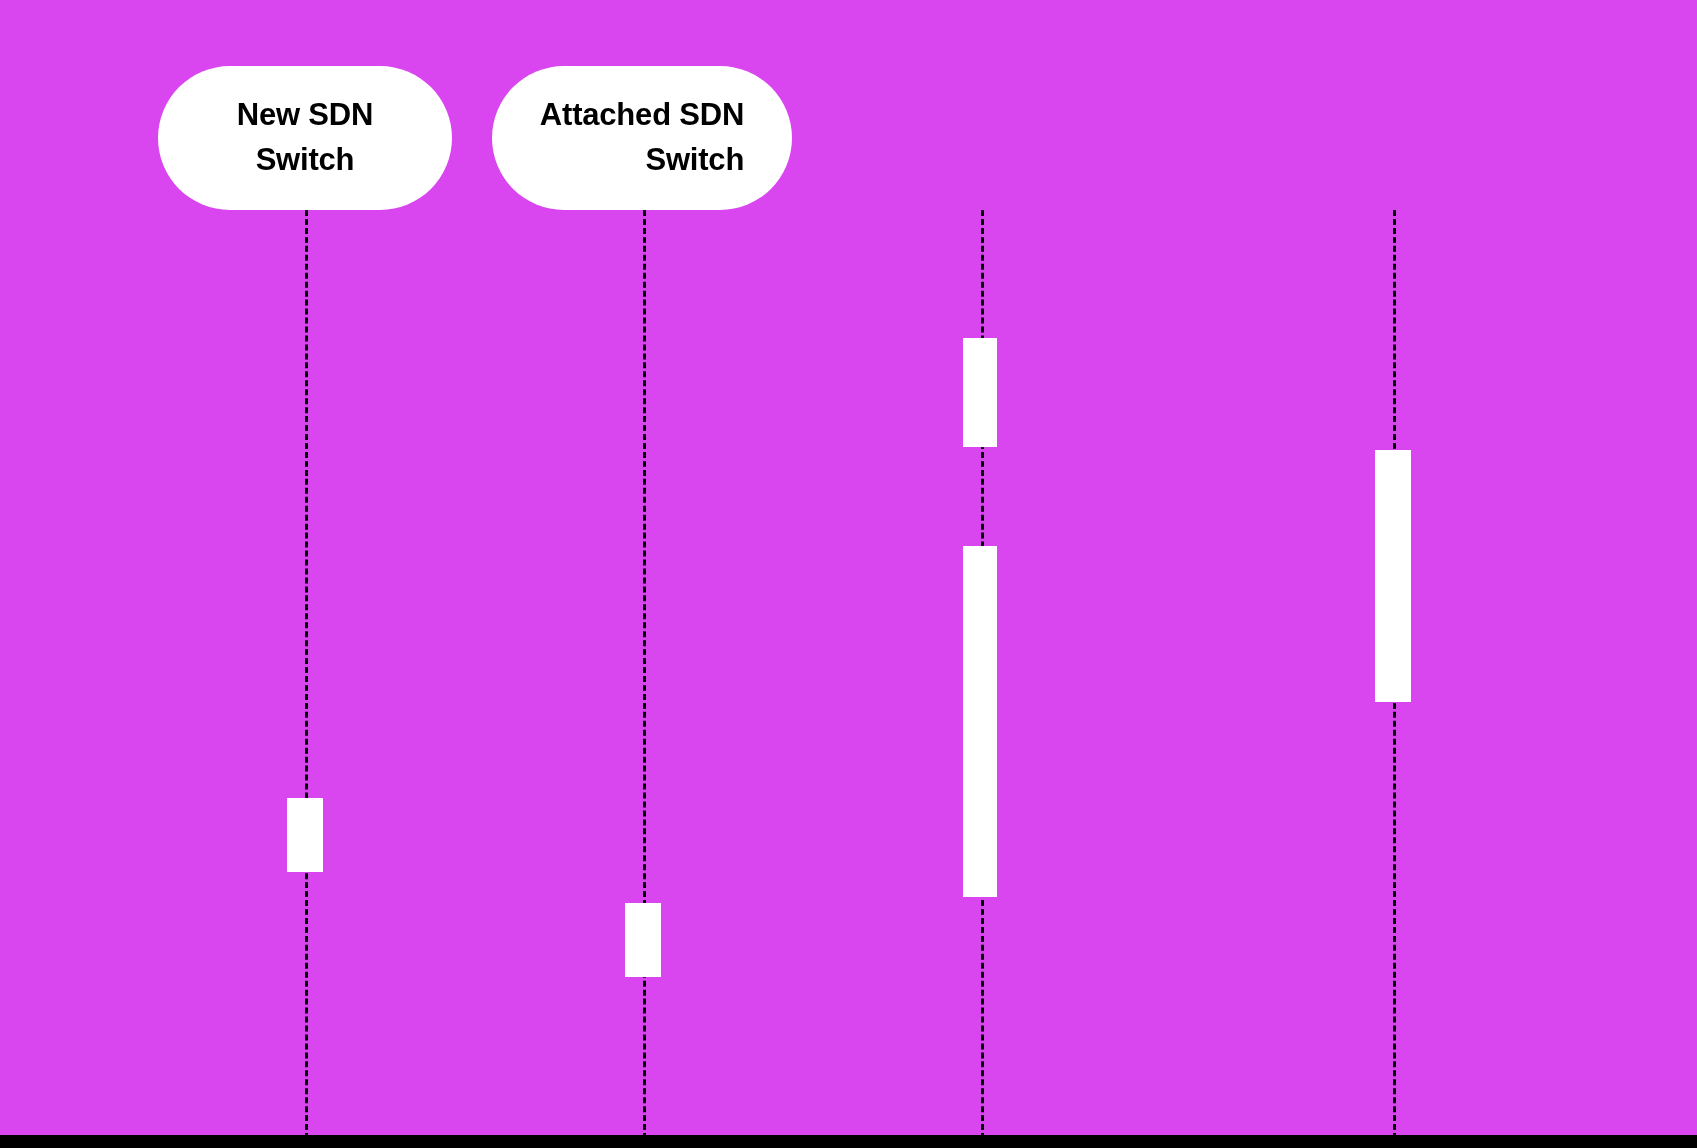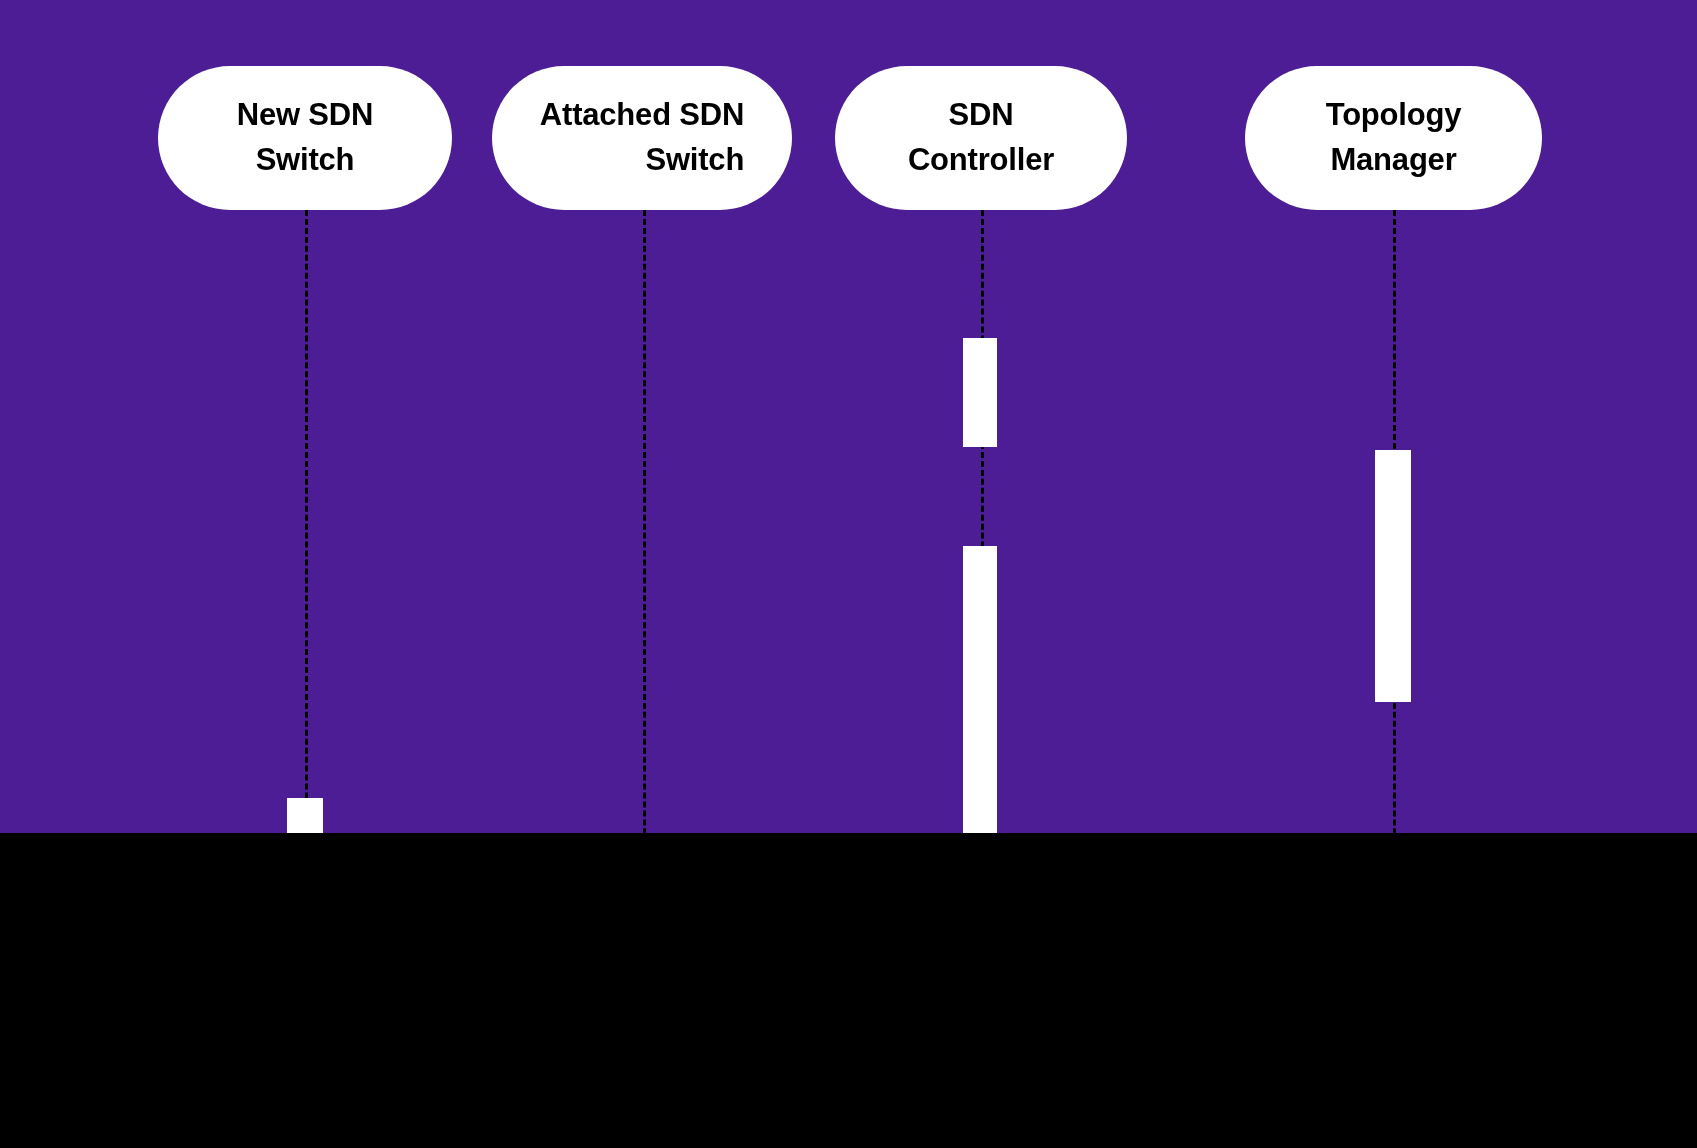--- a/index.html
+++ b/index.html
@@ -4,22 +4,22 @@
 <title>SDN Sequence Diagram</title>
 <style>
   html, body {
     margin: 0;
     padding: 0;
     background: #000000;
   }
   #canvas {
     position: relative;
     width: 1697px;
-    height: 833px;
-    background: #4c1d95;
+    height: 1135px;
+    background: #d946ef;
     overflow: hidden;
     font-family: "Liberation Sans", sans-serif;
   }
   .participant {
     position: absolute;
     background: #ffffff;
     color: #000000;
     border-radius: 9999px;
     display: flex;
     align-items: center;
@@ -60,29 +60,21 @@
   <div class="participant" style="left:158px; top:66px; width:294px; height:144px;">
     <span>New SDN
 Switch</span>
   </div>
 
   <div class="participant" style="left:492px; top:66px; width:300px; height:144px;text-align:right;">
     <span>Attached SDN
 Switch</span>
   </div>
 
-  <div class="participant" style="left:835px; top:66px; width:292px; height:144px;">
-    <span>SDN
-Controller</span>
-  </div>
 
-  <div class="participant" style="left:1245px; top:66px; width:297px; height:144px;">
-    <span>Topology
-Manager</span>
-  </div>
 
   <div class="activation" style="left:963px; top:338px; width:34px; height:109px;"></div>
 
   <div class="activation" style="left:1375px; top:450px; width:36px; height:252px;"></div>
 
   <div class="activation" style="left:963px; top:546px; width:34px; height:351px;"></div>
 
   <div class="activation" style="left:287px; top:798px; width:36px; height:74px;"></div>
 
   <div class="activation" style="left:625px; top:903px; width:36px; height:74px;"></div>

